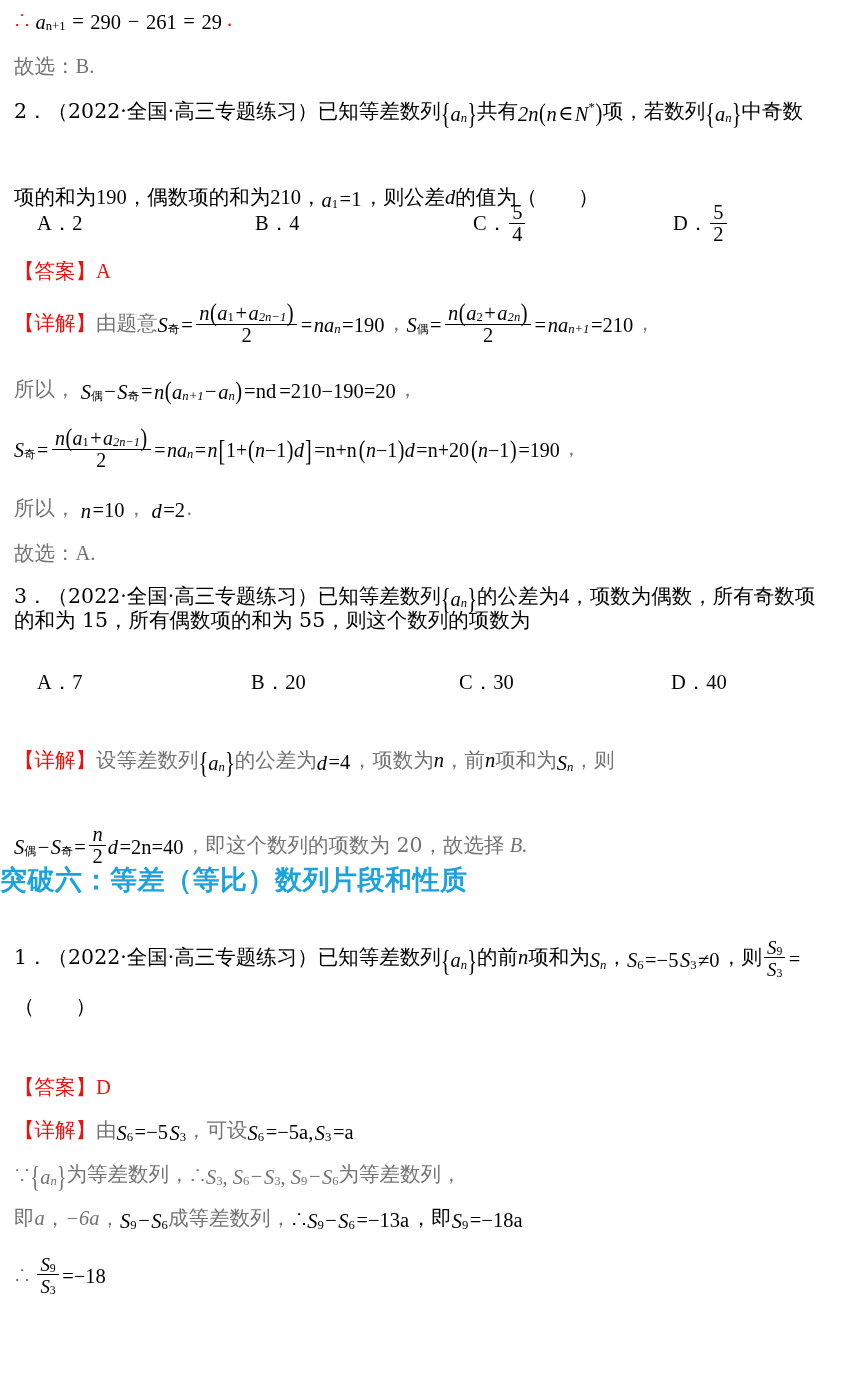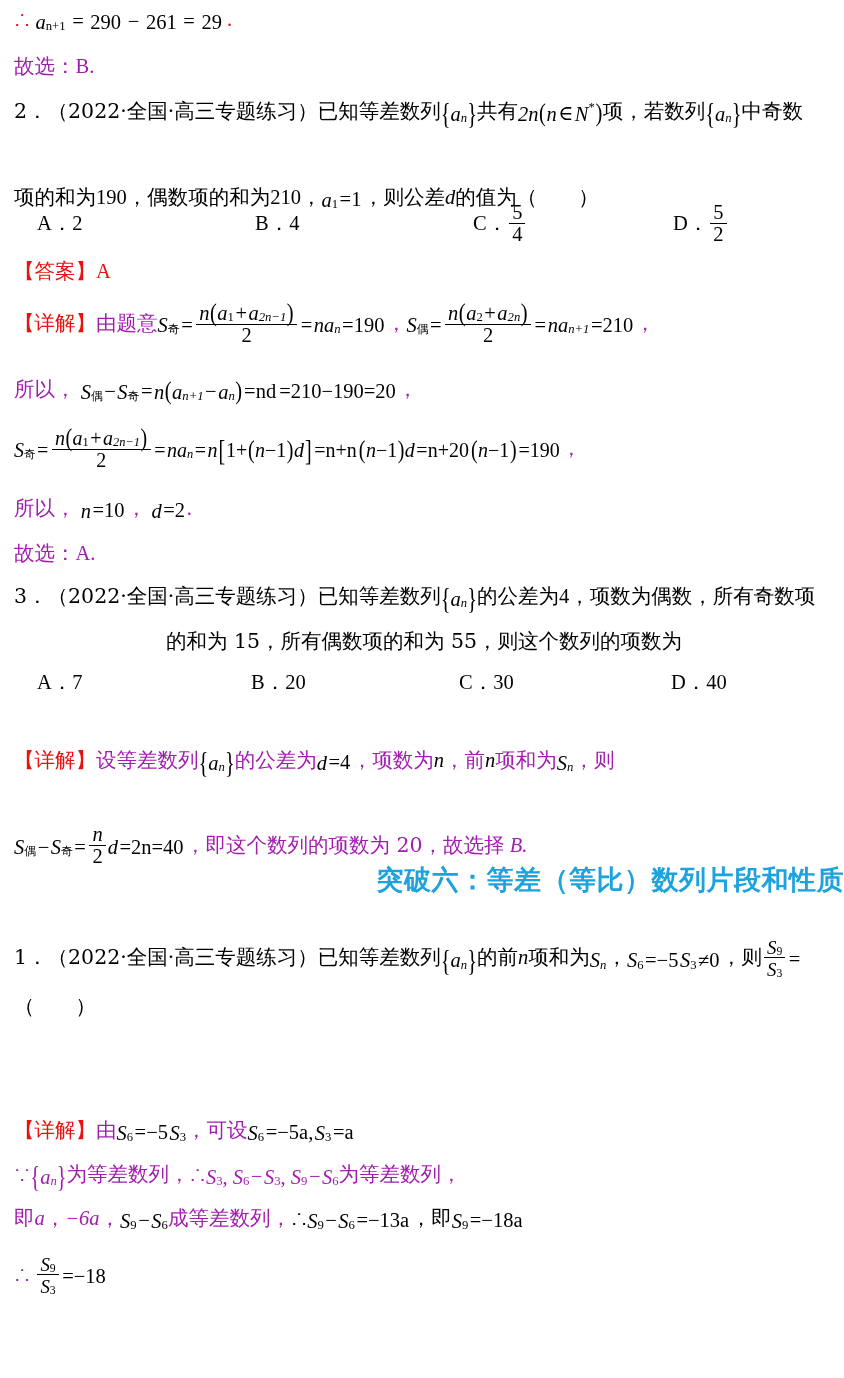--- a/index.html
+++ b/index.html
@@ -20,21 +20,21 @@
   }
   .blk{
     position:absolute;
     left:14px;
     right:10px;
     font-size:20.5px;
     line-height:1.15;
     white-space:nowrap;
   }
   .red{color:#e8120e;}
-  .redtxt{color:#a21caf;}
+  .redtxt{color:#737373;}
   .cn{font-family:"DejaVu Serif","Liberation Serif",serif;}
   .mi{font-style:italic;font-family:"Liberation Serif","DejaVu Serif",serif;}
   .mn{font-style:normal;font-family:"Liberation Serif","DejaVu Serif",serif;}
 
   
   .m{display:inline-block;vertical-align:middle;white-space:nowrap;}
   .m *{vertical-align:middle;}
 
   
   sub{font-size:.62em;line-height:0;position:relative;bottom:-.32em;font-style:italic;}
@@ -60,21 +60,21 @@
 
   .cnsub{font-size:.58em;position:relative;bottom:-.34em;font-style:normal;
          font-family:"DejaVu Serif","Liberation Serif",serif;line-height:0;}
 
   .op{padding:0 1.5px;font-style:normal;}
 
   
   .sechead{
     position:absolute;
     left:0;right:0;
-    text-align:right;
+    text-align:left;
     font-size:27px;
     font-weight:bold;
     color:#1ca3dd;
     font-family:"DejaVu Serif","Liberation Serif",serif;
     letter-spacing:.5px;
     white-space:nowrap;
   }
 
   
   .opts{position:absolute;left:14px;right:10px;font-size:20.5px;white-space:nowrap;margin-left:23px;}
@@ -153,21 +153,21 @@
   </div>
 
   <div class="blk" style="top:542px;">
     <span class="redtxt cn">故选：</span><span class="redtxt ansletter">A.</span>
   </div>
 
   <div class="blk" style="top:585px;">
     <span class="qhead">3．</span><span class="qhead">（2022·全国·高三专题练习）</span><span class="qhead">已知等差数列</span><span class="m"><span class="brace">{</span><span class="mi">a</span><sub>n</sub><span class="brace">}</span></span><span class="qhead">的公差为</span><span class="mn">4</span><span class="qhead">，项数为偶数，所有奇数项</span>
   </div>
 
-  <div class="blk" style="top:630px;text-align:center;">
+  <div class="blk" style="top:609px;">
     <span class="qhead">的和为 15，所有偶数项的和为 55，则这个数列的项数为</span>
   </div>
 
   <div class="opts" style="top:668px;">
     <span class="opt" style="width:214px"><span class="lab">A．</span><span class="mn">7</span></span><span class="opt" style="width:208px"><span class="lab">B．</span><span class="mn">20</span></span><span class="opt" style="width:212px"><span class="lab">C．</span><span class="mn">30</span></span><span class="opt"><span class="lab">D．</span><span class="mn">40</span></span>
   </div>
 
 
   <div class="blk" style="top:749px;">
     <span class="red ansmark">【详解】</span><span class="redtxt cn">设等差数列</span><span class="m"><span class="brace">{</span><span class="mi">a</span><sub>n</sub><span class="brace">}</span></span><span class="redtxt cn">的公差为</span><span class="m"><span class="mi">d</span><span class="op">=4</span></span><span class="redtxt cn">，项数为</span><span class="mi">n</span><span class="redtxt cn">，前</span><span class="mi">n</span><span class="redtxt cn">项和为</span><span class="m"><span class="mi">S</span><sub>n</sub></span><span class="redtxt cn">，则</span>
@@ -181,20 +181,23 @@
 
   <div class="blk" style="top:938px;">
     <span class="qhead">1．</span><span class="qhead">（2022·全国·高三专题练习）</span><span class="qhead">已知等差数列</span><span class="m"><span class="brace">{</span><span class="mi">a</span><sub>n</sub><span class="brace">}</span></span><span class="qhead">的前</span><span class="mi">n</span><span class="qhead">项和为</span><span class="m"><span class="mi">S</span><sub>n</sub></span><span class="qhead">，</span><span class="m"><span class="mi">S</span><sub class="up">6</sub><span class="op">=−5</span><span class="mi">S</span><sub class="up">3</sub><span class="op">≠0</span></span><span class="qhead">，则</span><span class="m"><span class="frac small"><span class="num"><span class="mi">S</span><sub class="up">9</sub></span><span class="den"><span class="mi">S</span><sub class="up">3</sub></span></span><span class="op">=</span></span>
   </div>
 
   <div class="blk" style="top:995px;">
     <span class="qhead">（　　）</span>
   </div>
 
 
+  <div class="blk" style="top:1076px;">
+    <span class="red ansmark">【答案】</span><span class="red ansletter">D</span>
+  </div>
 
   <div class="blk" style="top:1119px;">
     <span class="red ansmark">【详解】</span><span class="redtxt cn">由</span><span class="m"><span class="mi">S</span><sub class="up">6</sub><span class="op">=−5</span><span class="mi">S</span><sub class="up">3</sub></span><span class="redtxt cn">，可设</span><span class="m"><span class="mi">S</span><sub class="up">6</sub><span class="op">=−5a,</span><span class="mi">S</span><sub class="up">3</sub><span class="op">=a</span></span>
   </div>
 
   <div class="blk" style="top:1163px;">
     <span class="redtxt therefore">∵</span><span class="m redtxt"><span class="brace">{</span><span class="mi">a</span><sub>n</sub><span class="brace">}</span></span><span class="redtxt cn">为等差数列，</span><span class="redtxt therefore">∴</span><span class="m redtxt"><span class="mi">S</span><sub class="up">3</sub><span>,</span> <span class="mi">S</span><sub class="up">6</sub><span class="op">−</span><span class="mi">S</span><sub class="up">3</sub><span>,</span> <span class="mi">S</span><sub class="up">9</sub><span class="op">−</span><span class="mi">S</span><sub class="up">6</sub></span><span class="redtxt cn">为等差数列，</span>
   </div>
 
   <div class="blk" style="top:1207px;">

